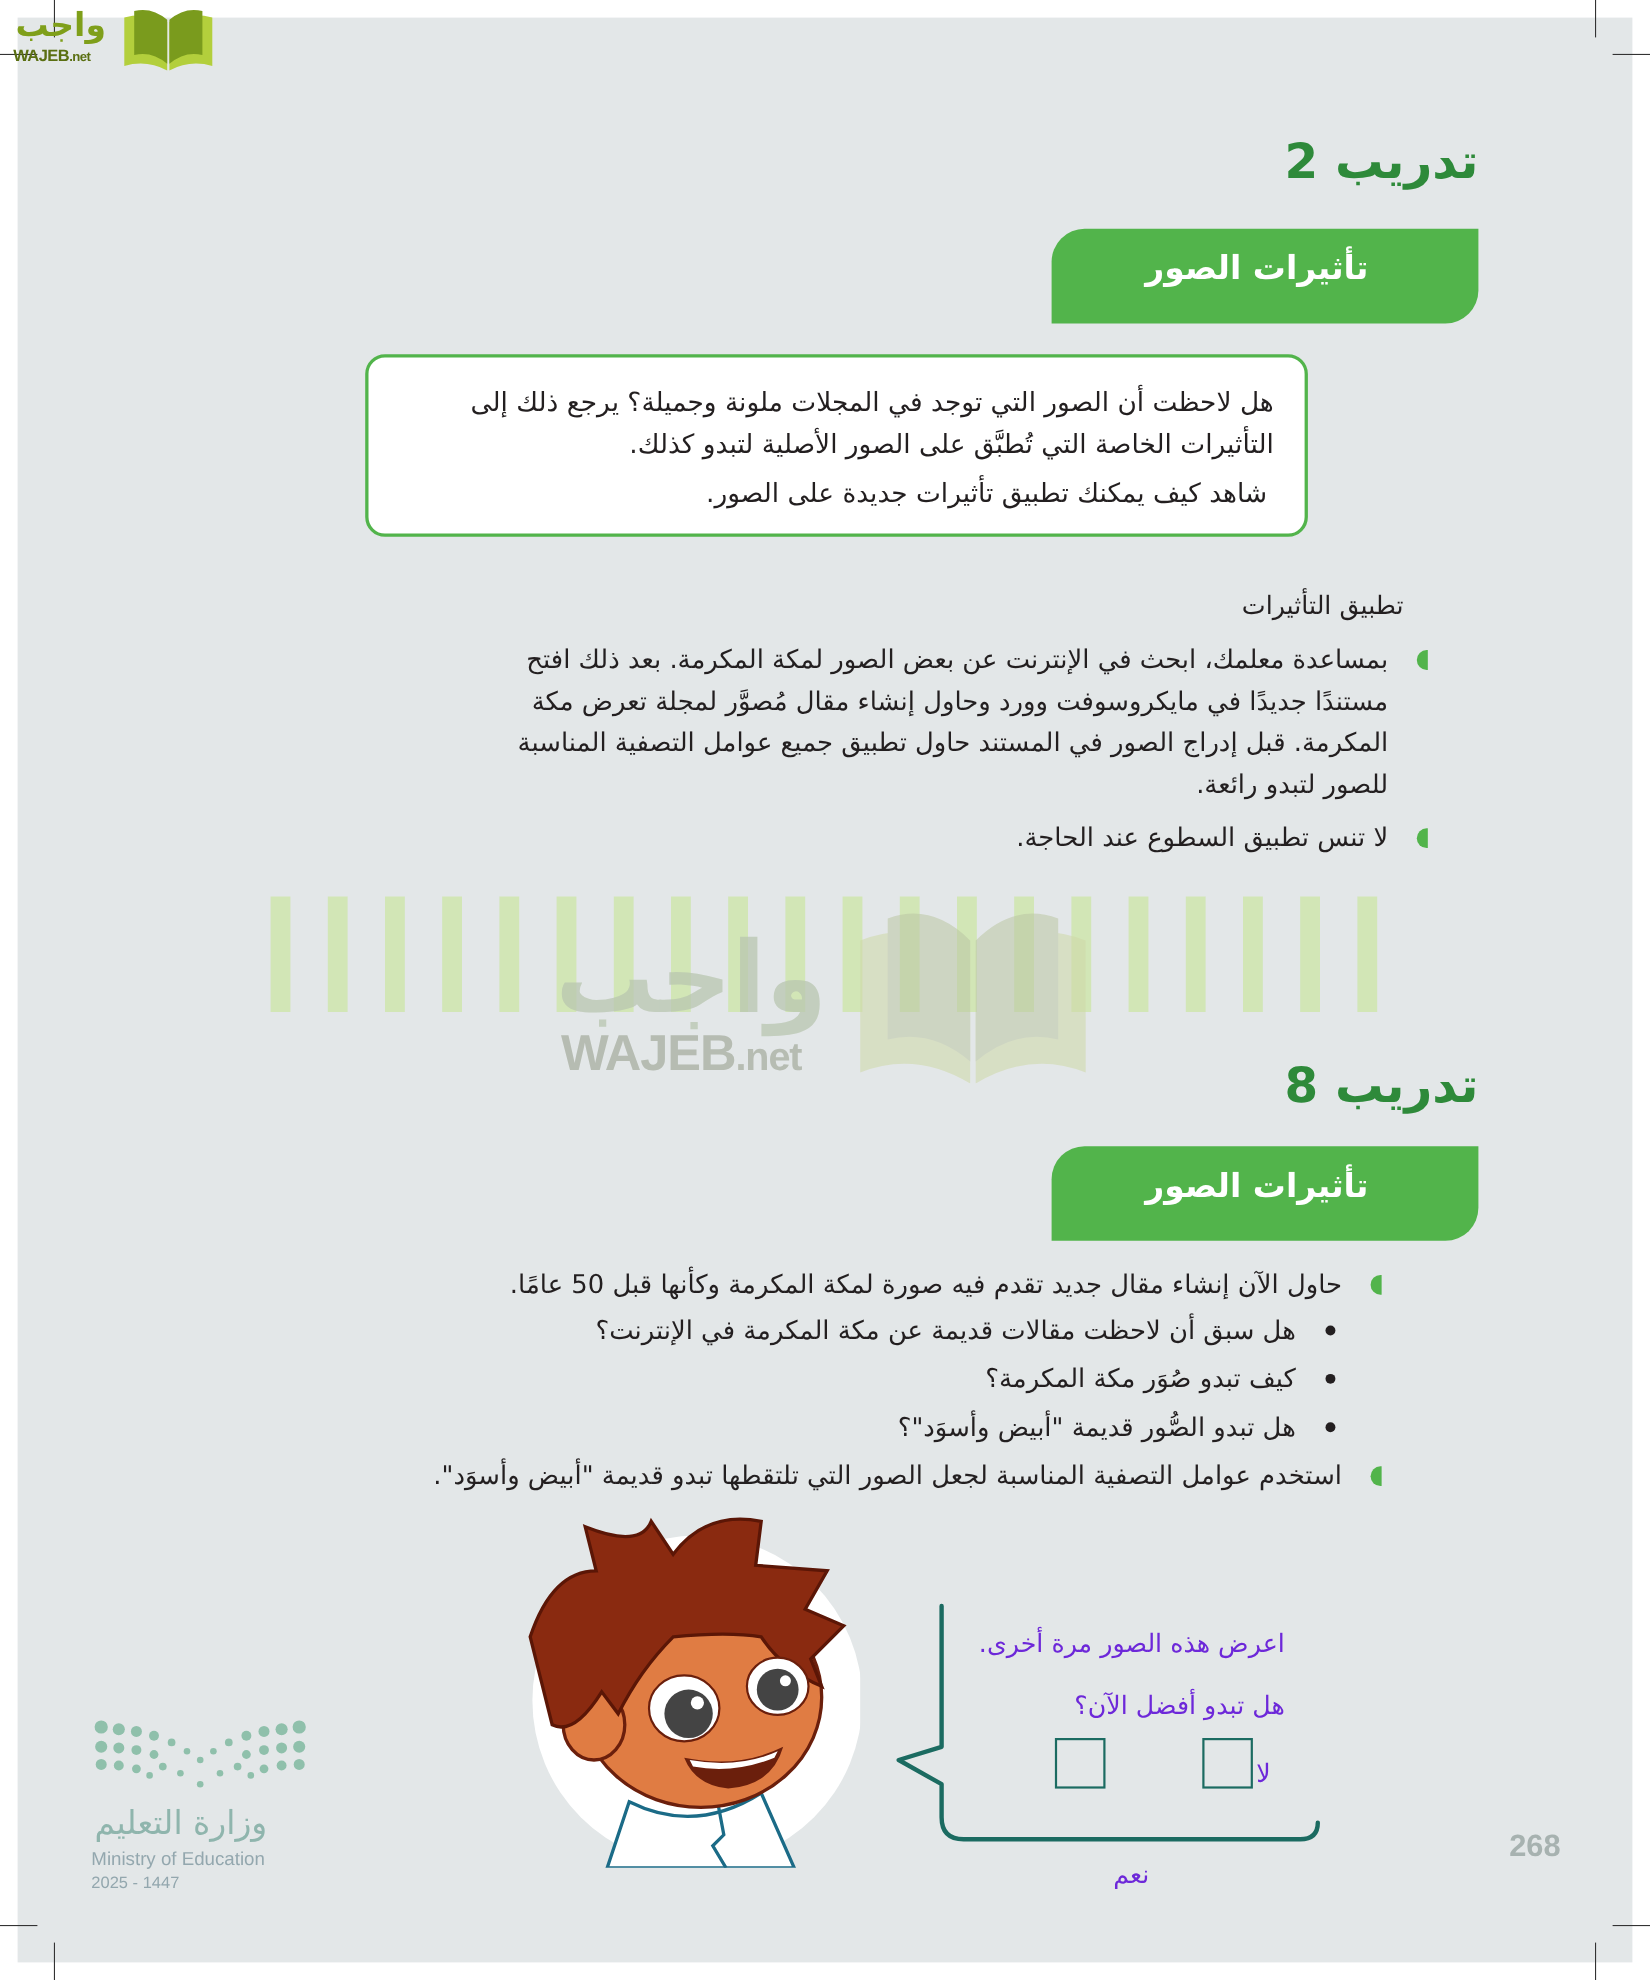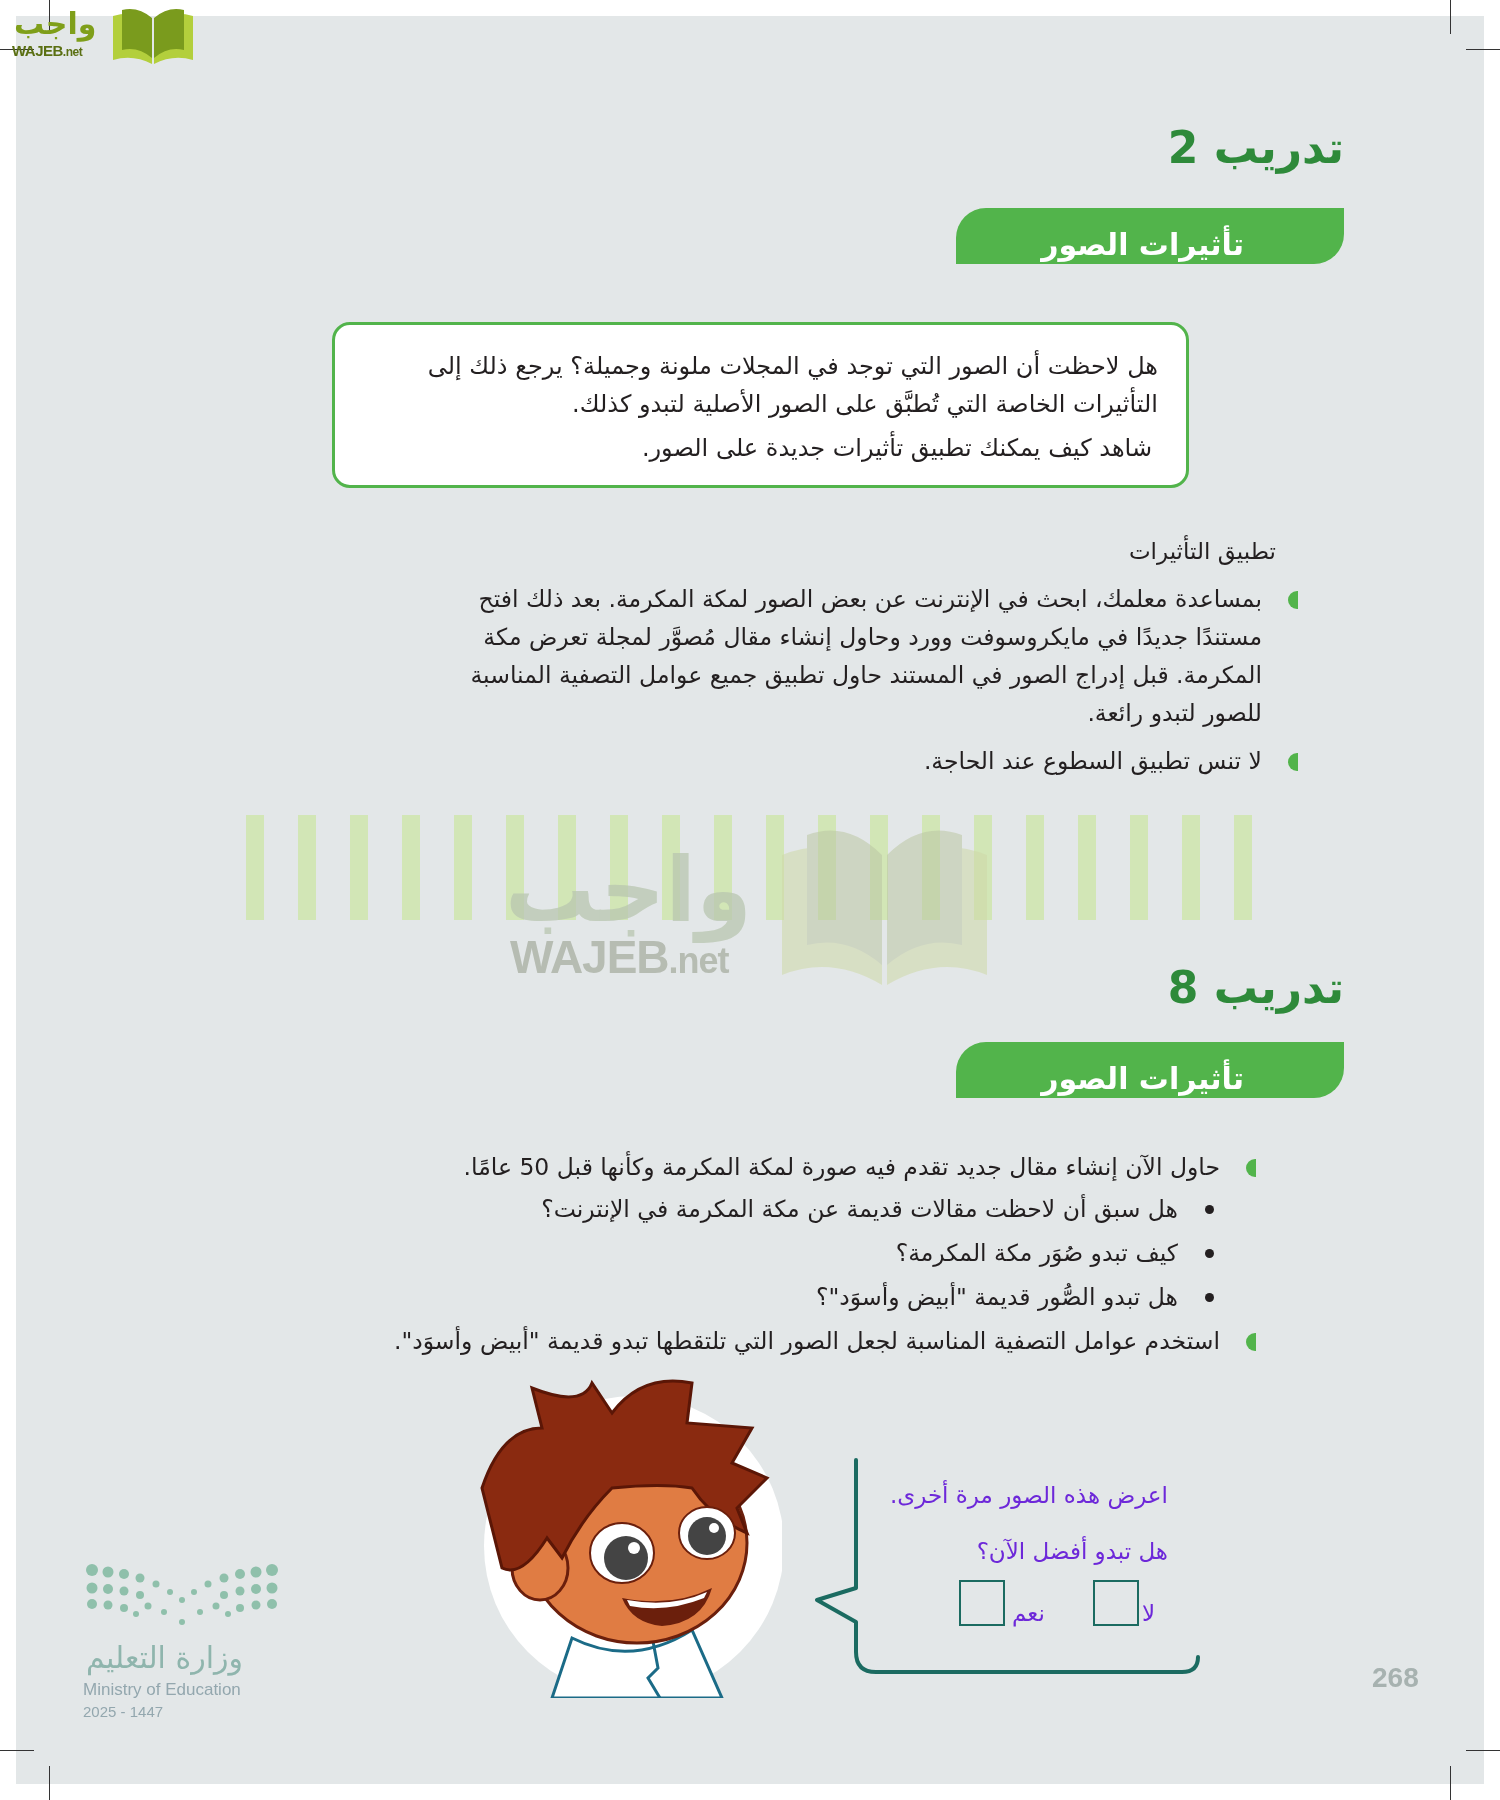--- a/index.html
+++ b/index.html
@@ -19,21 +19,21 @@
   .logo-en { position:absolute; left:2px; top:38px; font-size:15px; font-weight:bold; color:#5a6f12; font-family:"Liberation Sans", sans-serif; letter-spacing:-0.5px; }
   .logo-en small { font-size:12px; }
   .logo-book { position:absolute; left:98px; top:2px; width:90px; height:60px; }
 
   
   .sec-title {
     position:absolute; right:156px; font-size:44px; font-weight:bold; color:#2e8a3a;
     font-family:"DejaVu Sans", sans-serif; direction:rtl; line-height:60px;
   }
   .banner {
-    position:absolute; right:156px; width:388px; height:56px; background:#52b44b;
+    position:absolute; right:156px; width:388px; height:86px; background:#52b44b;
     border-radius:30px 0 30px 0; color:#fff; font-size:30px; font-weight:bold;
     direction:rtl; line-height:73px; box-sizing:border-box; padding-right:100px;
   }
 
   .intro-box {
     position:absolute; left:332px; top:322px; width:857px; height:166px;
     border:3px solid #52b44b; border-radius:18px; background:#ffffff; box-sizing:border-box;
     direction:rtl; padding:22px 28px 0 28px; font-size:24px; line-height:38px;
   }
   .intro-box p { margin:0; }
@@ -195,21 +195,21 @@
 </svg>
 
 <svg class="bubble-svg" viewBox="0 0 400 230">
   <path d="M44 8 L44 136 L5 148 L44 170 L44 200 Q44 220 64 220 L370 220 Q386 220 386 205" fill="none" stroke="#1b6b61" stroke-width="4" stroke-linecap="round" stroke-linejoin="round"></path>
 </svg>
 <div class="bubble-text" style="right:332px; top:1482px;">اعرض هذه الصور مرة أخرى.</div>
 <div class="bubble-text" style="right:332px; top:1538px;">هل تبدو أفضل الآن؟</div>
 <div class="cb" style="left:1093px; top:1580px;"></div>
 <div class="bubble-text" style="left:1142px; top:1600px;">لا</div>
 <div class="cb" style="left:959px; top:1580px;"></div>
-<div class="bubble-text" style="left:1012px; top:1600px;">نعم</div>
+<div class="bubble-text" style="left:1012px; top:1692px;">نعم</div>
 
 <svg class="ministry" style="height:70px;" viewBox="0 0 200 70">
   <g fill="#8fc0ab">
     <circle cx="10" cy="8" r="6"></circle>
       <circle cx="26" cy="10" r="5.5"></circle>
       <circle cx="42" cy="12" r="5"></circle>
       <circle cx="58" cy="16" r="4.5"></circle>
       <circle cx="74" cy="22" r="3.5"></circle>
     <circle cx="190" cy="8" r="6"></circle>
       <circle cx="174" cy="10" r="5.5"></circle>

